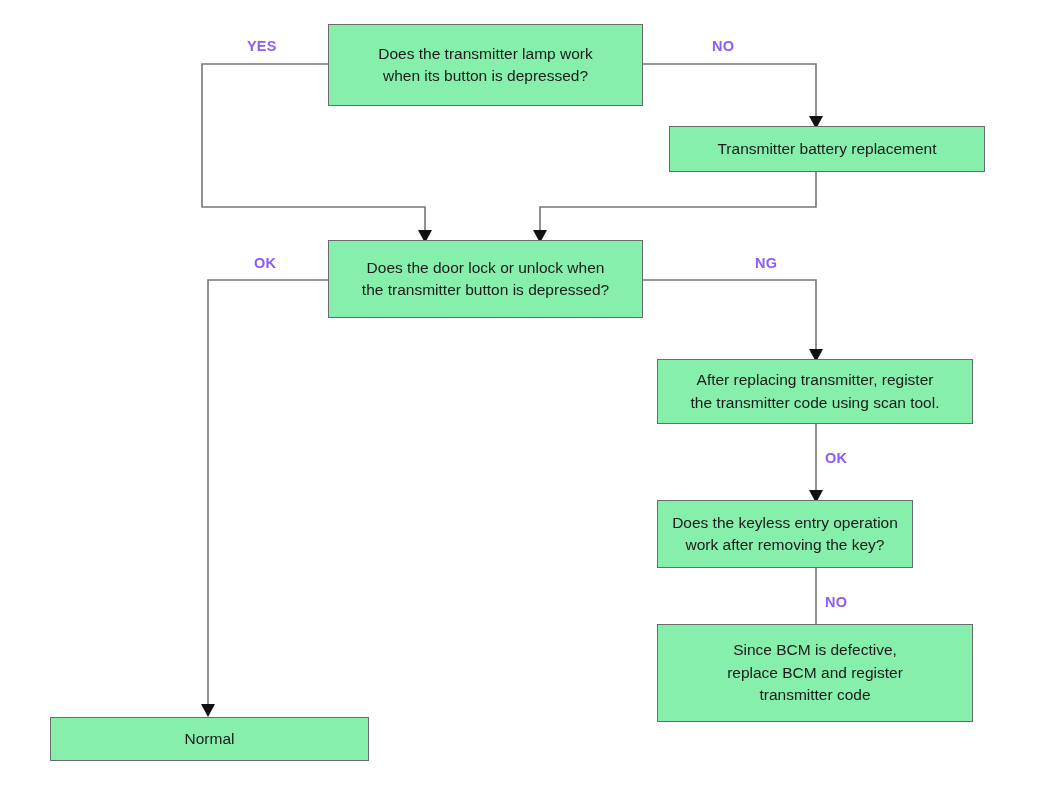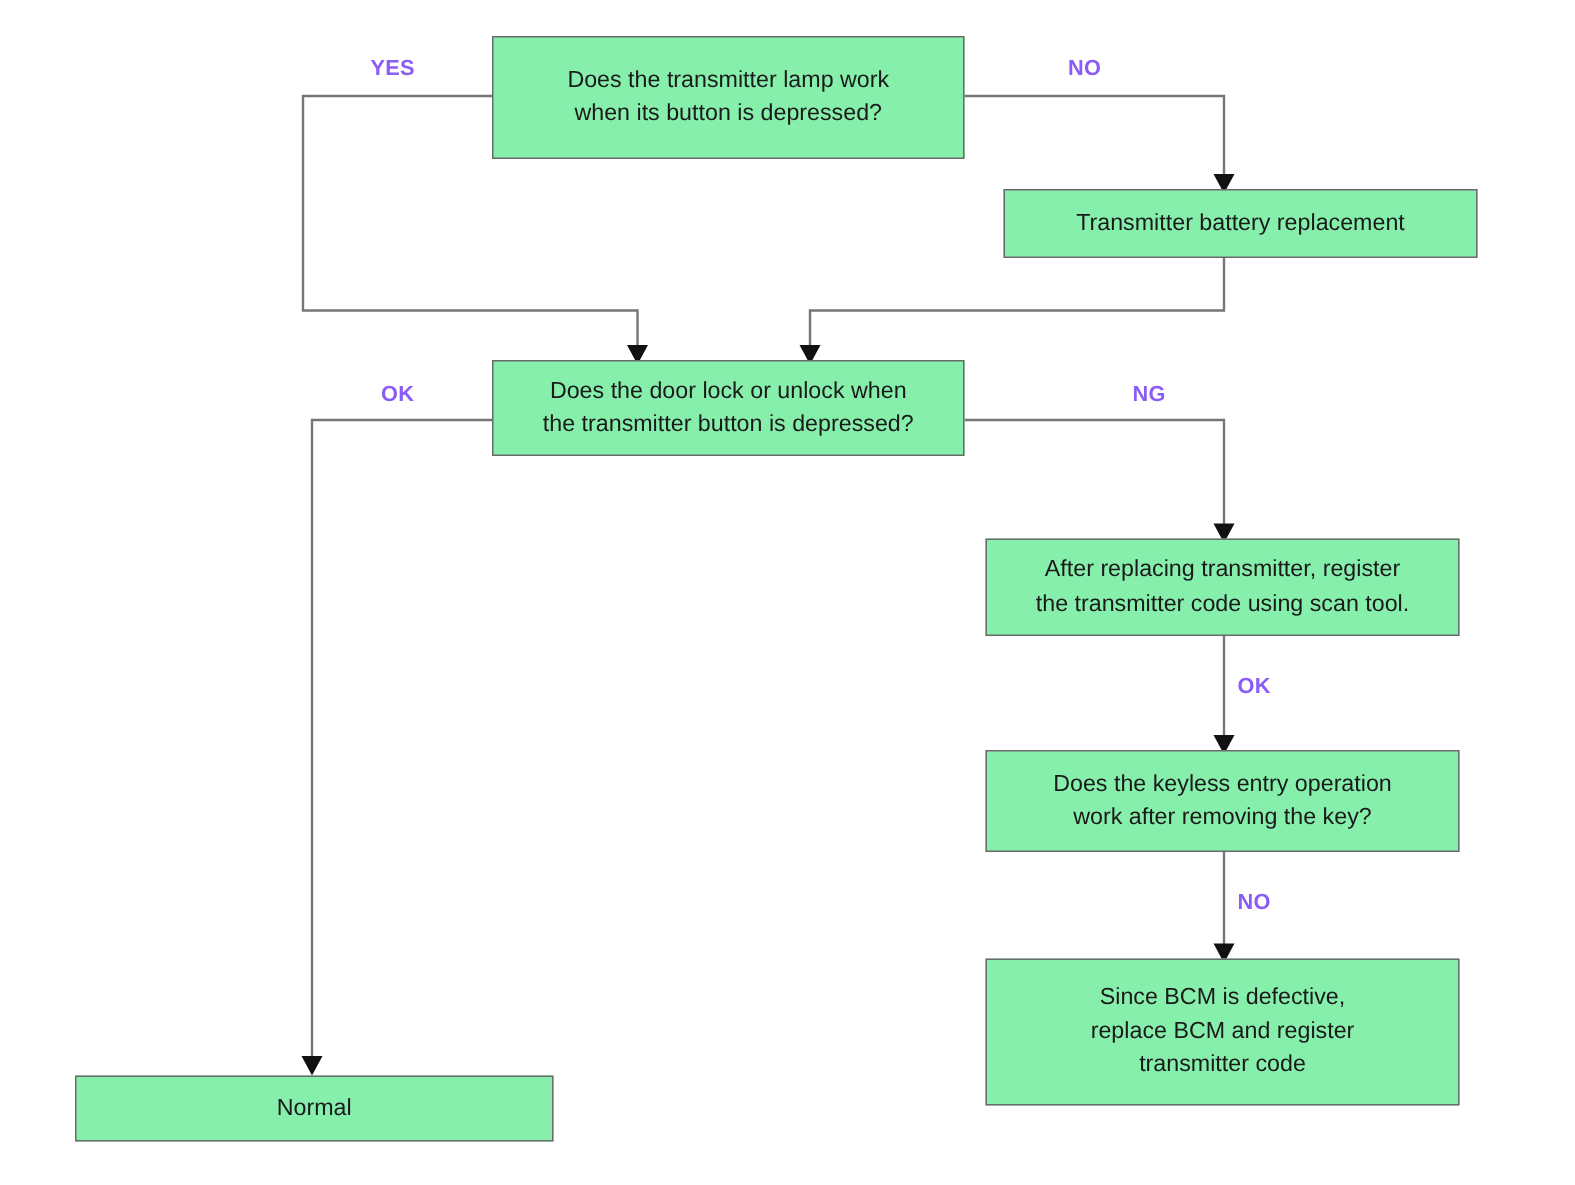--- a/index.html
+++ b/index.html
@@ -95,36 +95,36 @@
 
   <div class="node" style="left:328px; top:24px; width:315px; height:82px;">
     <span class="node-text">Does the transmitter lamp work
 when its button is depressed?</span>
   </div>
 
   <div class="node" style="left:669px; top:126px; width:316px; height:46px;">
     <span class="node-text">Transmitter battery replacement</span>
   </div>
 
-  <div class="node" style="left:328px; top:240px; width:315px; height:64px;">
+  <div class="node" style="left:328px; top:240px; width:315px; height:78px;">
     <span class="node-text">Does the door lock or unlock when
 the transmitter button is depressed?</span>
   </div>
 
   <div class="node" style="left:657px; top:359px; width:316px; height:65px;">
     <span class="node-text">After replacing transmitter, register
 the transmitter code using scan tool.</span>
   </div>
 
-  <div class="node" style="left:657px; top:500px; width:316px; height:68px;">
+  <div class="node" style="left:657px; top:500px; width:256px; height:68px;">
     <span class="node-text">Does the keyless entry operation
 work after removing the key?</span>
   </div>
 
-  <div class="node" style="left:657px; top:639px; width:316px; height:98px;">
+  <div class="node" style="left:657px; top:624px; width:316px; height:98px;">
     <span class="node-text">Since BCM is defective,
 replace BCM and register
 transmitter code</span>
   </div>
 
   <div class="node" style="left:50px; top:717px; width:319px; height:44px;">
     <span class="node-text">Normal</span>
   </div>
 
   <div class="edge-label" style="left:247px; top:38px;">YES</div>

